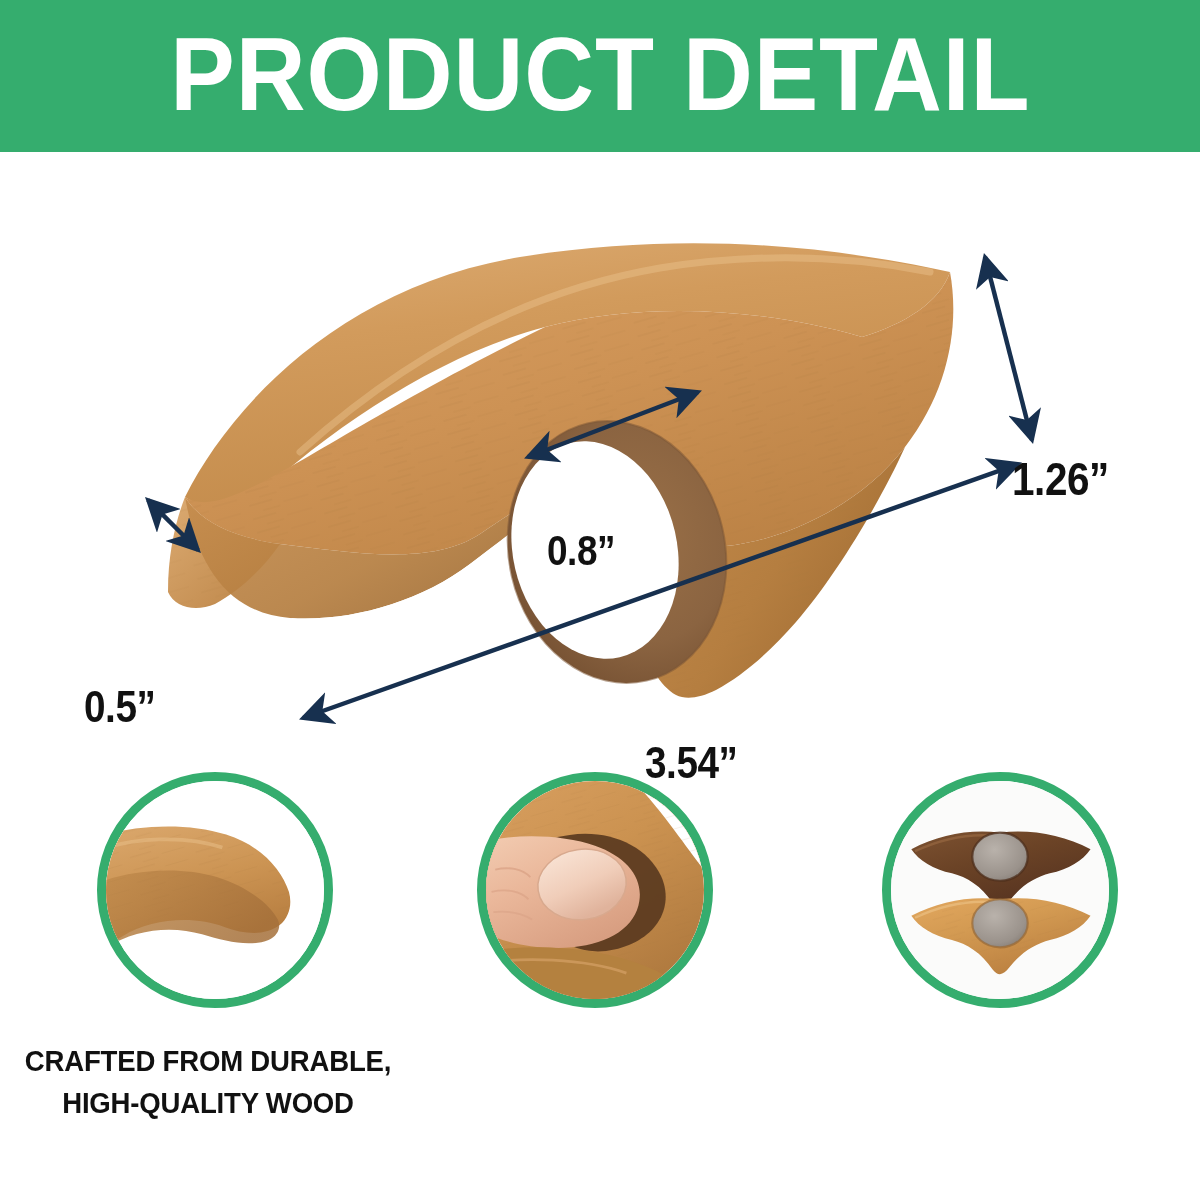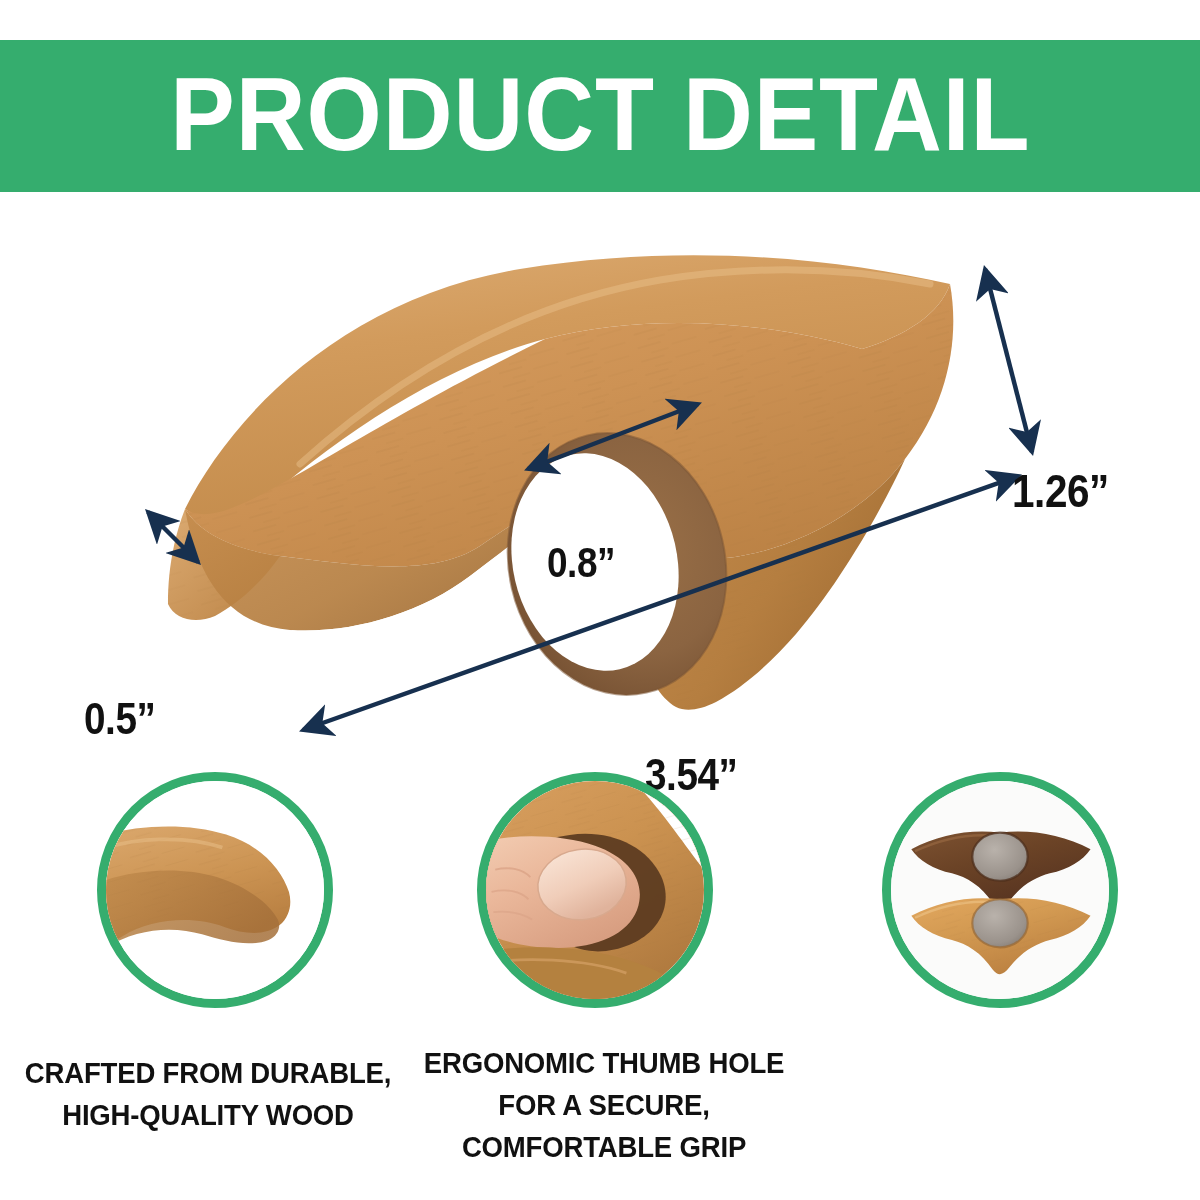--- a/index.html
+++ b/index.html
@@ -6,34 +6,34 @@
   body{
     width:1200px;height:1200px;
     font-family:"Liberation Sans",sans-serif;
     overflow:hidden;position:relative;
   }
   .page{position:relative;width:1200px;height:1200px;background:#fff;overflow:hidden;}
 
   
   .banner{
     position:absolute;left:0;top:0;width:1200px;height:152px;
-    background:#35ad6e;display:flex;align-items:center;justify-content:center;margin-top:40px;
+    background:#35ad6e;display:flex;align-items:center;justify-content:center;
   }
   .banner-title{
     color:#ffffff;font-weight:bold;
     font-size:104px;line-height:104px;
     letter-spacing:1px;
     transform:scaleX(0.93);
     font-family:"Liberation Sans",sans-serif;
     white-space:nowrap;
     margin-top:-4px;
   }
 
   
-  .hero{position:absolute;left:0;top:164px;width:1053px;height:620px;}
+  .hero{position:absolute;left:0;top:152px;width:1053px;height:620px;}
   .hero svg{position:absolute;left:0;top:0;}
 
   
   .dim-label{
     position:absolute;color:#111111;font-weight:bold;
     font-family:"Liberation Sans",sans-serif;
     transform:scaleX(0.88);transform-origin:left center;
     white-space:nowrap;letter-spacing:-0.5px;
   }
   #dim-126{left:1012px;top:300px;font-size:46px;}
@@ -52,21 +52,21 @@
   #circle-2{left:477px;top:6px;}
   #circle-3{left:882px;top:6px;}
 
   
   .captions{position:absolute;left:0;top:1036px;width:1200px;height:164px;}
   .caption{
     position:absolute;text-align:center;color:#111111;font-weight:bold;
     font-family:"Liberation Sans",sans-serif;
     font-size:29px;line-height:42px;letter-spacing:-0.2px;
   }
-  #caption-1{left:8px;   top:16px;width:400px;}
+  #caption-1{left:8px;   top:4px;width:400px;}
   #caption-2{left:408px; top:6px;width:392px;}
   #caption-3{left:810px; top:6px;width:386px;}
   .caption span{display:block;transform:scaleX(0.95);}
 </style>
 </head>
 <body>
 
 <div class="page">
 
   <div class="banner">
@@ -327,20 +327,15 @@
         </g>
       </svg>
     </div>
   </div>
 
   <div class="captions">
     <div class="caption" id="caption-1">
       <span>CRAFTED FROM DURABLE,</span>
       <span>HIGH-QUALITY WOOD</span>
     </div>
-    <div class="caption" id="caption-2">
-      <span>ERGONOMIC THUMB HOLE</span>
-      <span>FOR A SECURE,</span>
-      <span>COMFORTABLE GRIP</span>
-    </div>
   </div>
 
 </div>
 
 </body></html>

